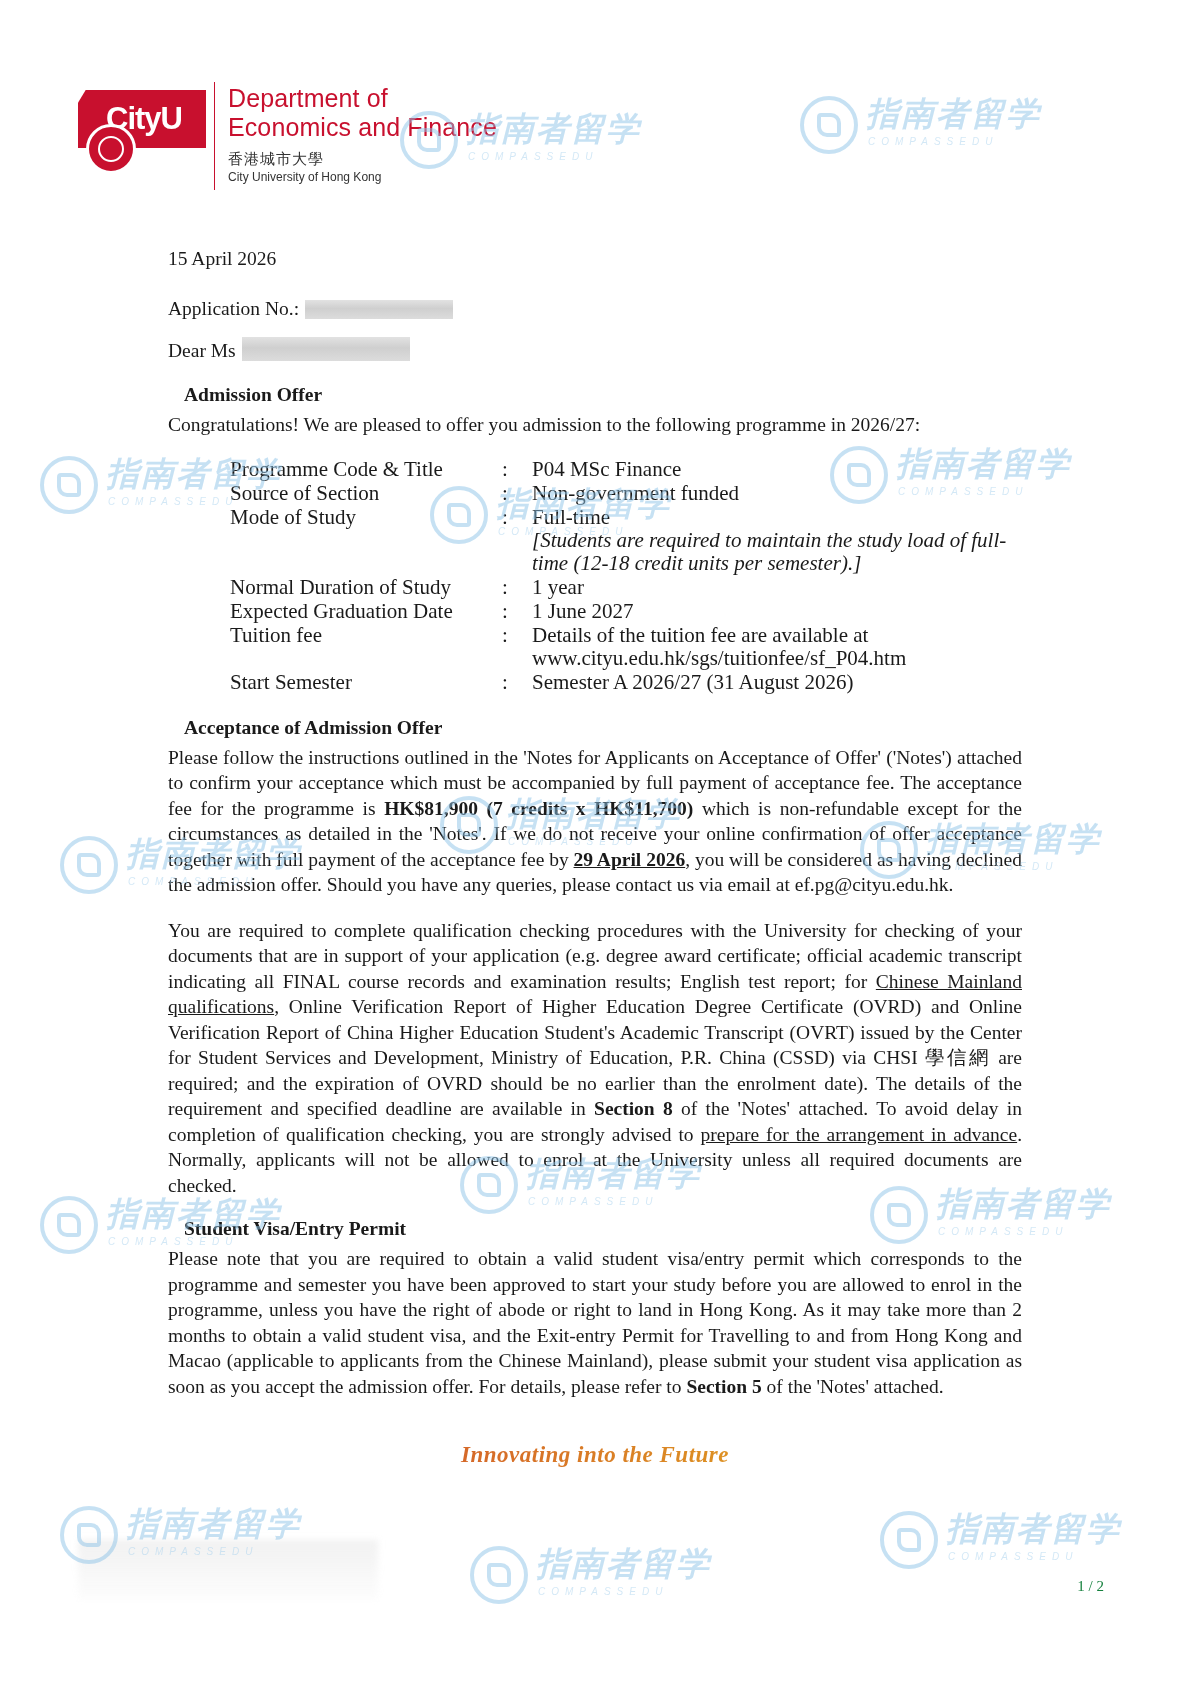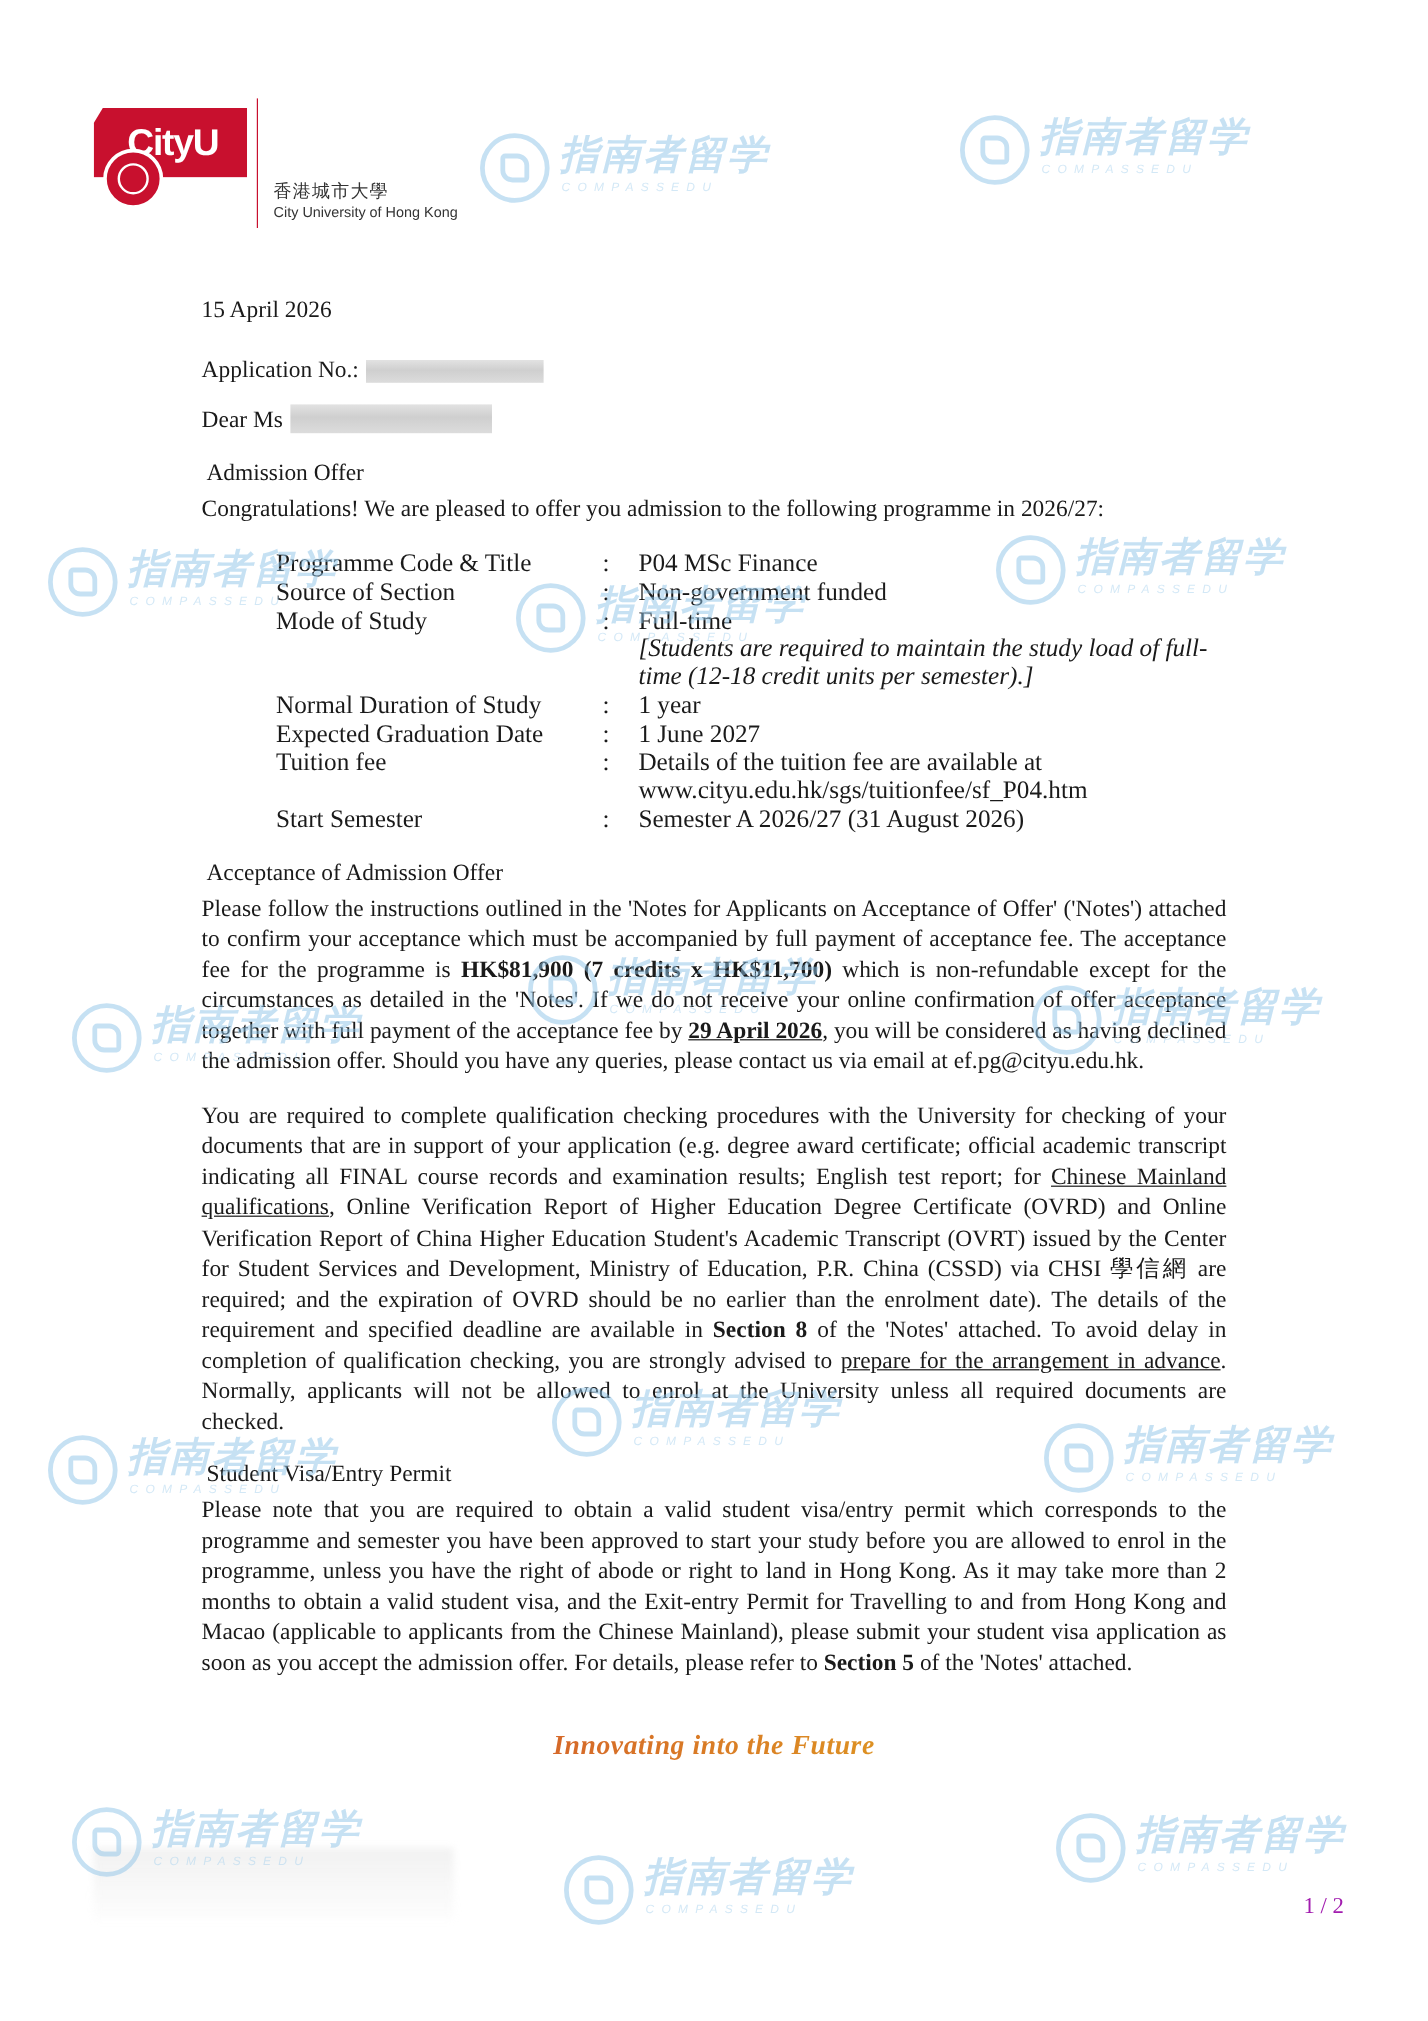--- a/index.html
+++ b/index.html
@@ -135,22 +135,22 @@
     filter: blur(0.4px);
     margin-left: 6px;
     position: relative;
     top: -1px;
   }
   .redact.wide { width: 148px; }
   .redact.wide2 { width: 168px; height: 24px; }
 
   h2.section {
     font-size: 19.5px;
-    font-weight: normal;
-    margin: 0 0 6px 4px;
+    font-weight: bold;
+    margin: 0 0 6px 16px;
     font-family: "Liberation Serif", serif;
   }
   p.para {
     font-size: 19.5px;
     line-height: 25.5px;
     margin: 0 0 20px 0;
     text-align: justify;
   }
   .congrats { margin-bottom: 18px; }
 
@@ -190,24 +190,24 @@
     font-weight: bold;
     font-size: 23px;
     letter-spacing: 0.5px;
     background: linear-gradient(90deg,#c8102e 0%, #d4622a 35%, #e0a020 70%, #c8a020 100%);
     -webkit-background-clip: text;
     background-clip: text;
     color: transparent;
   }
   .pageno {
     position: absolute;
-    right: 70px;
+    right: 86px;
     top: 1578px;
-    font-size: 19px;
-    color: #a21caf;
+    font-size: 15px;
+    color: #15803d;
   }
   .footer-smudge {
     position: absolute;
     left: 78px;
     top: 1540px;
     width: 300px;
     height: 60px;
     background: linear-gradient(180deg, rgba(230,230,230,0.55), rgba(245,245,245,0.2));
     filter: blur(3px);
   }
@@ -274,20 +274,24 @@
 
 <div class="page">
 
   <div class="letterhead">
     <div class="cityu-logo">
       <div class="redblock"></div>
       <div class="wordmark">CityU</div>
       <div class="seal"></div>
     </div>
     <div class="dept-divider"></div>
+    <div class="dept-name">
+      <div>Department of</div>
+      <div>Economics and Finance</div>
+    </div>
     <div class="uni-name-zh">香港城市大學</div>
     <div class="uni-name-en">City University of Hong Kong</div>
   </div>
 
   <div class="body-area">
 
     <div class="date-line">15 April 2026</div>
 
     <div class="appno-line">
       <span>Application No.:</span>

